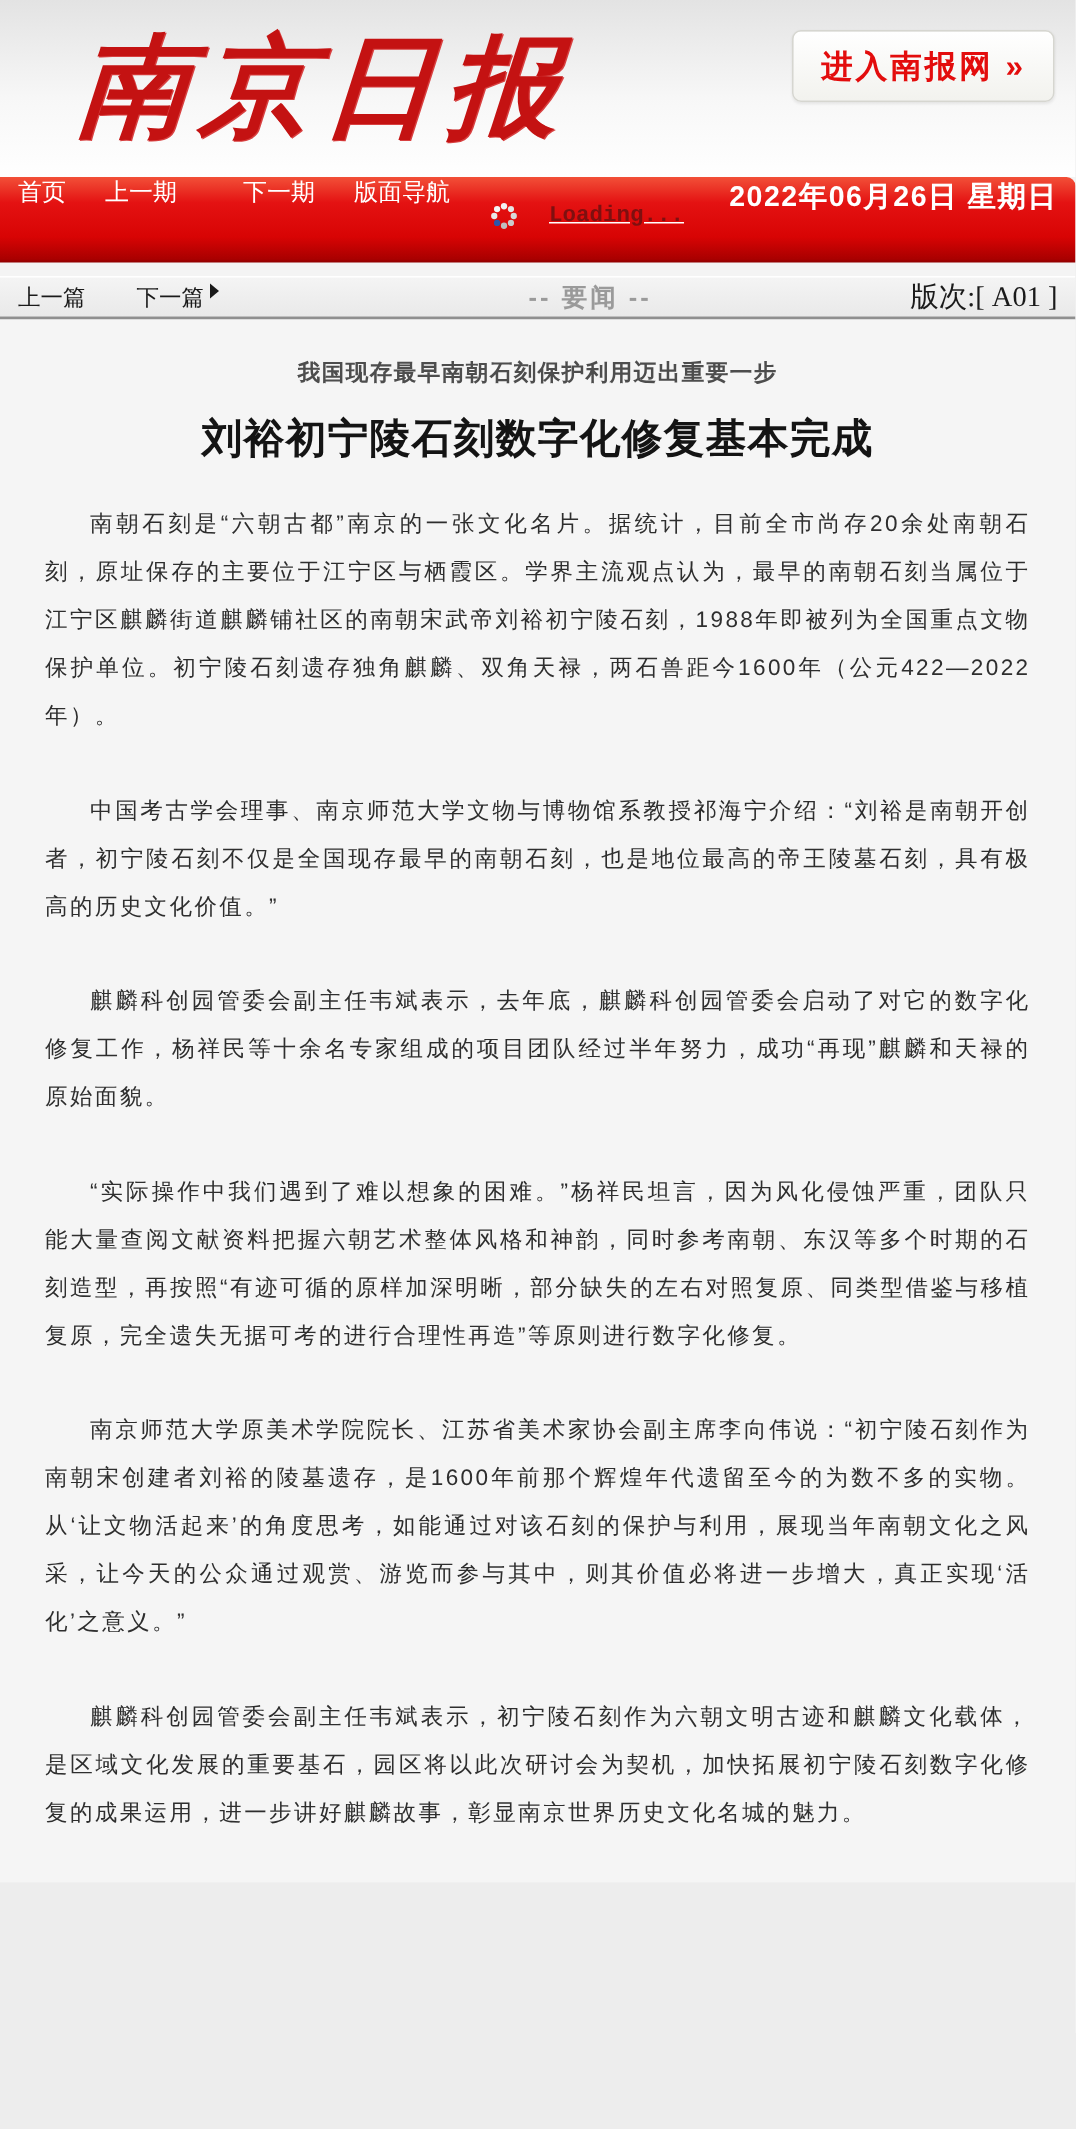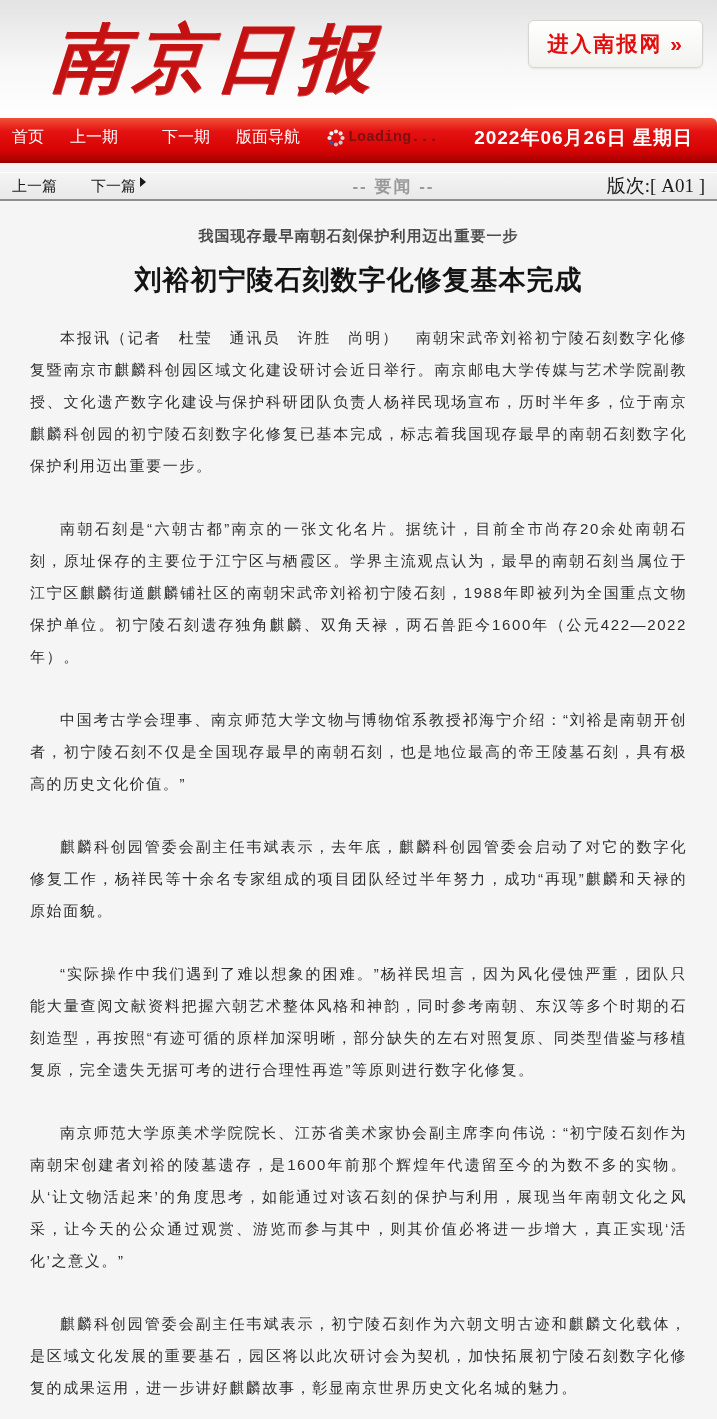--- a/index.html
+++ b/index.html
@@ -12,24 +12,24 @@
   .head-right { position:absolute; right:14px; top:4px; width:260px; text-align:right;margin-top:16px; }
   .enter-btn { display:inline-block; background:linear-gradient(180deg,#ffffff,#f2f2ee); border:1px solid #d6d6d0; border-radius:6px; box-shadow:0 1px 2px rgba(0,0,0,.08); padding:9px 18px; color:#e30d0d; font-size:21px; font-weight:bold; letter-spacing:2px; cursor:pointer; }
   .archive-row { margin-top:16px; display:flex; align-items:center; justify-content:flex-end; gap:6px; }
   .archive-date { font-size:16px; color:#1a1a1a; font-family:"Liberation Serif", serif; white-space:nowrap; }
   .archive-btn { position:relative; width:112px; height:27px; cursor:pointer; flex:0 0 auto; }
   .archive-btn svg { display:block; }
   .archive-btn .lbl { position:absolute; left:10px; top:3px; width:84px; text-align:center; font-size:15px; font-weight:bold; color:#111; letter-spacing:1px; }
   .cal-icon { width:19px; height:19px; cursor:pointer; flex:0 0 auto; }
 
   
-  .rednav { height:45px; background:linear-gradient(180deg,#f25038 0%, #e41212 30%, #d80404 70%, #a90000 96%, #8f0000 100%); display:flex; align-items:center; padding:0 24px 6px 12px; color:#fff; position:relative; border-radius:0 6px 0 0; }
+  .rednav { height:57px; background:linear-gradient(180deg,#f25038 0%, #e41212 30%, #d80404 70%, #a90000 96%, #8f0000 100%); display:flex; padding:0 12px 6px 12px; color:#fff; position:relative; border-radius:0 6px 0 0; }
   .rednav .navitem { font-size:16px; color:#fff; margin-right:26px; cursor:pointer; white-space:nowrap; }
   .rednav .navitem:nth-child(2) { margin-right:44px; }
-  .loading-wrap { display:flex; align-items:center; gap:2px; }
+  .loading-wrap { display:flex; align-items:center; gap:20px;text-decoration:underline; }
   .loading-text { font-family:"Liberation Mono", monospace; font-size:15px; color:#7e1010; font-weight:bold; }
   .rednav .date { margin-left:auto; font-size:19px; font-weight:bold; letter-spacing:1px; white-space:nowrap; }
 
   
   .subnav { margin-top:9px; height:29px; background:linear-gradient(180deg,#f4f4f4,#e9e9e9); border-top:1px solid #fff; border-bottom:2px solid #8f8f8f; display:flex; align-items:center; padding:0 12px; }
   .subnav .link { font-size:15px; color:#1a1a1a; cursor:pointer; margin-right:34px; white-space:nowrap; display:flex; gap:4px; }
   .tri { width:0; height:0; border-left:6px solid #1a1a1a; border-top:5px solid transparent; border-bottom:5px solid transparent; display:inline-block; }
   .section-label { flex:1; text-align:center; font-size:17px; font-weight:bold; color:#9a9a9a; letter-spacing:2px; }
   .page-label { font-size:19px; color:#1a1a1a; font-family:"Liberation Serif", serif; white-space:nowrap; }
 
@@ -82,21 +82,20 @@
       <span class="tri"></span>
     </span>
     <span class="section-label">-- 要闻 --</span>
     <span class="page-label">版次:[ A01 ]</span>
   </div>
 
   <div class="article">
     <div class="kicker">我国现存最早南朝石刻保护利用迈出重要一步</div>
     <h1 class="headline">刘裕初宁陵石刻数字化修复基本完成</h1>
     <div class="body">
-      <p>本报讯（记者　杜莹　通讯员　许胜　尚明）　南朝宋武帝刘裕初宁陵石刻数字化修复暨南京市麒麟科创园区域文化建设研讨会近日举行。南京邮电大学传媒与艺术学院副教授、文化遗产数字化建设与保护科研团队负责人杨祥民现场宣布，历时半年多，位于南京麒麟科创园的初宁陵石刻数字化修复已基本完成，标志着我国现存最早的南朝石刻数字化保护利用迈出重要一步。</p>
       <p>南朝石刻是“六朝古都”南京的一张文化名片。据统计，目前全市尚存20余处南朝石刻，原址保存的主要位于江宁区与栖霞区。学界主流观点认为，最早的南朝石刻当属位于江宁区麒麟街道麒麟铺社区的南朝宋武帝刘裕初宁陵石刻，1988年即被列为全国重点文物保护单位。初宁陵石刻遗存独角麒麟、双角天禄，两石兽距今1600年（公元422—2022年）。</p>
       <p>中国考古学会理事、南京师范大学文物与博物馆系教授祁海宁介绍：“刘裕是南朝开创者，初宁陵石刻不仅是全国现存最早的南朝石刻，也是地位最高的帝王陵墓石刻，具有极高的历史文化价值。”</p>
       <p>麒麟科创园管委会副主任韦斌表示，去年底，麒麟科创园管委会启动了对它的数字化修复工作，杨祥民等十余名专家组成的项目团队经过半年努力，成功“再现”麒麟和天禄的原始面貌。</p>
       <p>“实际操作中我们遇到了难以想象的困难。”杨祥民坦言，因为风化侵蚀严重，团队只能大量查阅文献资料把握六朝艺术整体风格和神韵，同时参考南朝、东汉等多个时期的石刻造型，再按照“有迹可循的原样加深明晰，部分缺失的左右对照复原、同类型借鉴与移植复原，完全遗失无据可考的进行合理性再造”等原则进行数字化修复。</p>
       <p>南京师范大学原美术学院院长、江苏省美术家协会副主席李向伟说：“初宁陵石刻作为南朝宋创建者刘裕的陵墓遗存，是1600年前那个辉煌年代遗留至今的为数不多的实物。从‘让文物活起来’的角度思考，如能通过对该石刻的保护与利用，展现当年南朝文化之风采，让今天的公众通过观赏、游览而参与其中，则其价值必将进一步增大，真正实现‘活化’之意义。”</p>
       <p>麒麟科创园管委会副主任韦斌表示，初宁陵石刻作为六朝文明古迹和麒麟文化载体，是区域文化发展的重要基石，园区将以此次研讨会为契机，加快拓展初宁陵石刻数字化修复的成果运用，进一步讲好麒麟故事，彰显南京世界历史文化名城的魅力。</p>
     </div>
   </div>
 
 </div>

